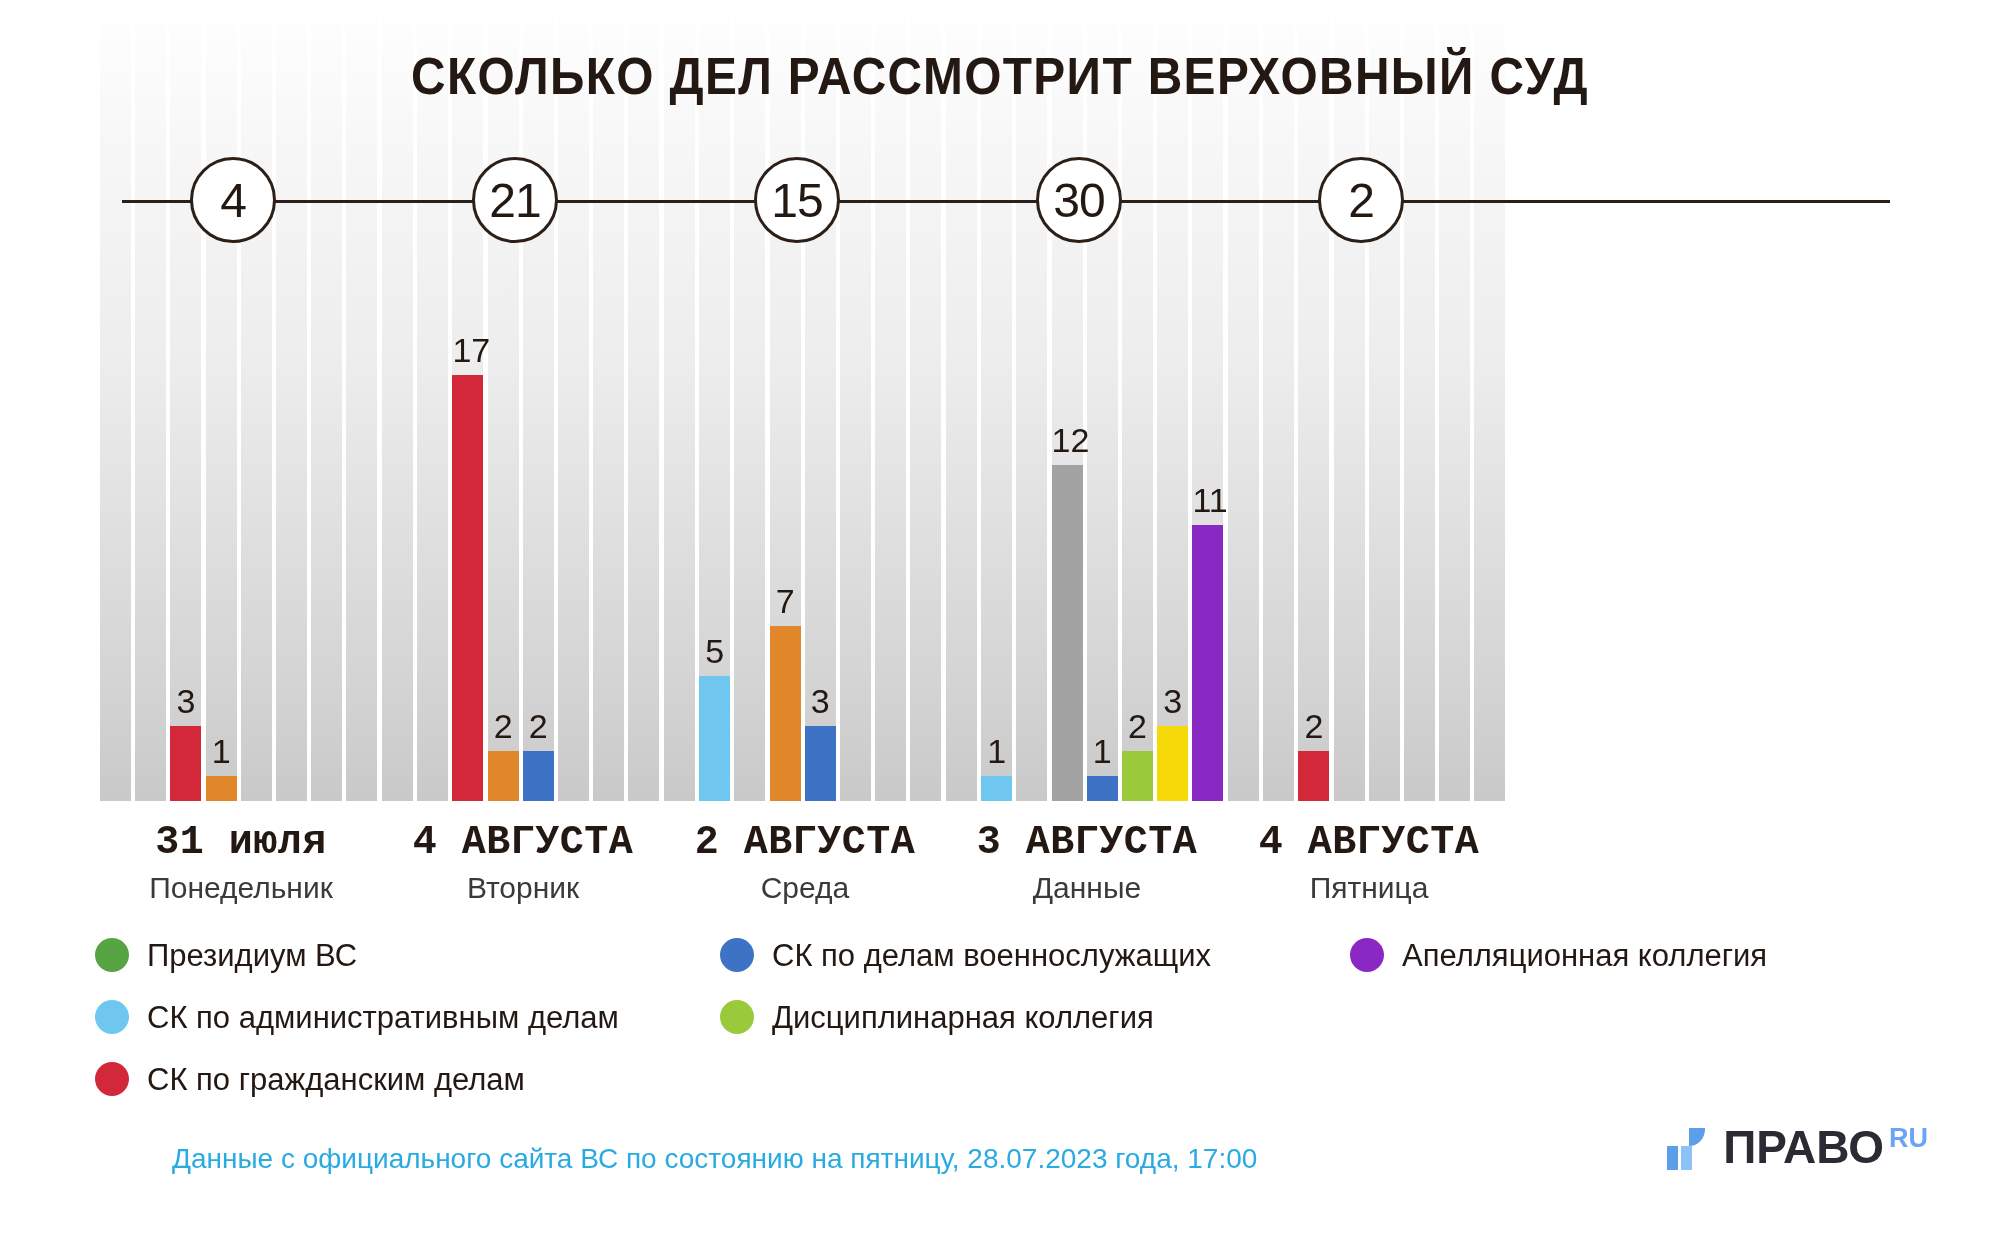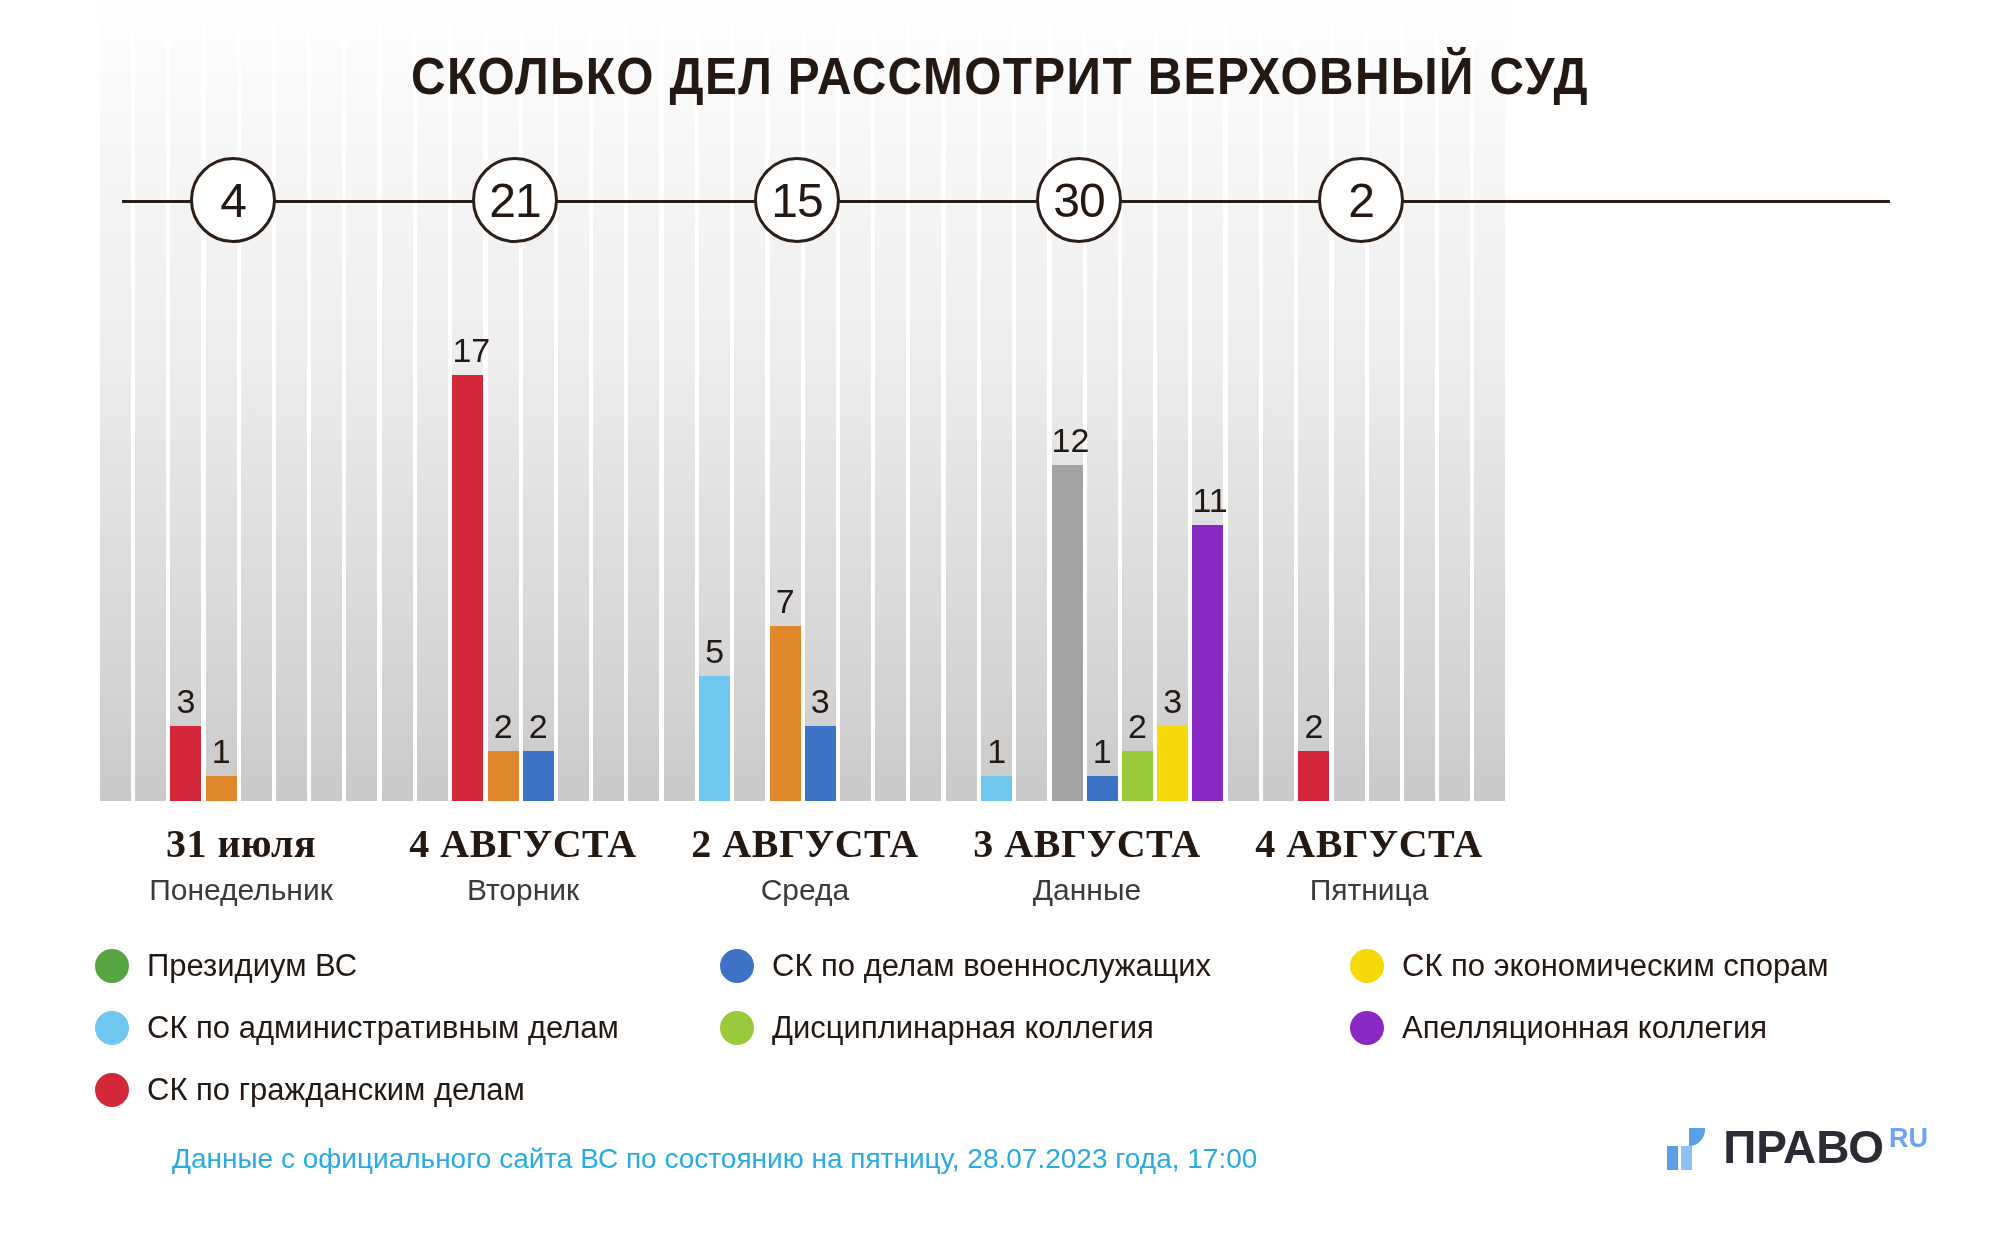--- a/index.html
+++ b/index.html
@@ -98,21 +98,21 @@
     line-height: 1;
     top: -42px;
   }
 
   
   .day-label {
     position: absolute;
     text-align: center;
   }
   .day-date {
-    font-family: Liberation Serif, serif;
+    font-family: Liberation Mono, monospace;
     font-weight: bold;
     font-size: 40px;
     color: #231812;
     letter-spacing: 0.5px;
     white-space: nowrap;
   }
   .day-week {
     font-size: 30px;
     color: #3a3a3a;
     margin-top: 6px;
@@ -125,21 +125,20 @@
     left: 95px;
     top: 938px;
     width: 1810px;
   }
   .legend-col {
     position: absolute;
     top: 0;
   }
   .legend-item {
     display: flex;
-    align-items: center;
     height: 56px;
     margin-bottom: 6px;
   }
   .legend-dot {
     width: 34px;
     height: 34px;
     border-radius: 50%;
     flex: 0 0 auto;
     margin-right: 18px;
   }
@@ -350,24 +349,20 @@
         <div class="legend-item">
           <span class="legend-dot" style="background: rgb(61, 114, 196);"></span>
           <span class="legend-text">СК по делам военнослужащих</span>
         </div>
         <div class="legend-item">
           <span class="legend-dot" style="background: rgb(154, 202, 60);"></span>
           <span class="legend-text">Дисциплинарная коллегия</span>
         </div>
       </div>
       <div class="legend-col" style="left: 1255px;">
-        <div class="legend-item">
-          <span class="legend-dot" style="background: rgb(245, 217, 8);"></span>
-          <span class="legend-text">СК по экономическим спорам</span>
-        </div>
         <div class="legend-item">
           <span class="legend-dot" style="background: rgb(138, 40, 196);"></span>
           <span class="legend-text">Апелляционная коллегия</span>
         </div>
       </div>
     </div>
 
   <div id="footer-note">Данные с официального сайта ВС по состоянию на пятницу, 28.07.2023 года, 17:00</div>
 
   <div id="logo">

